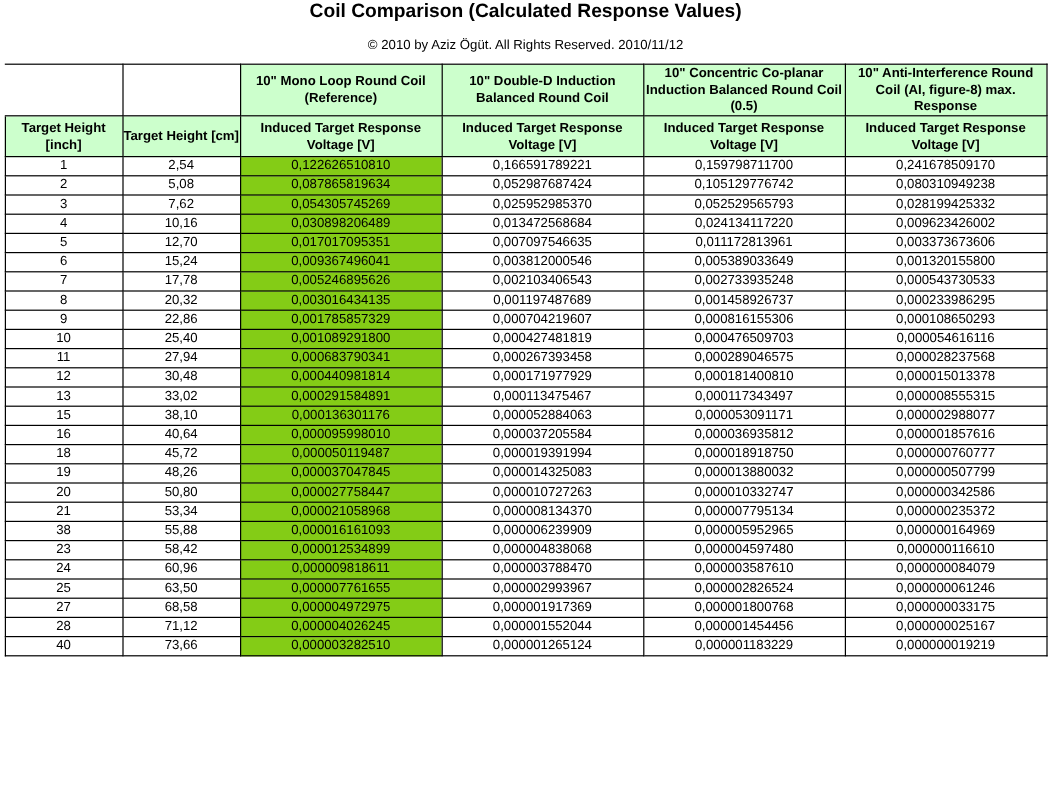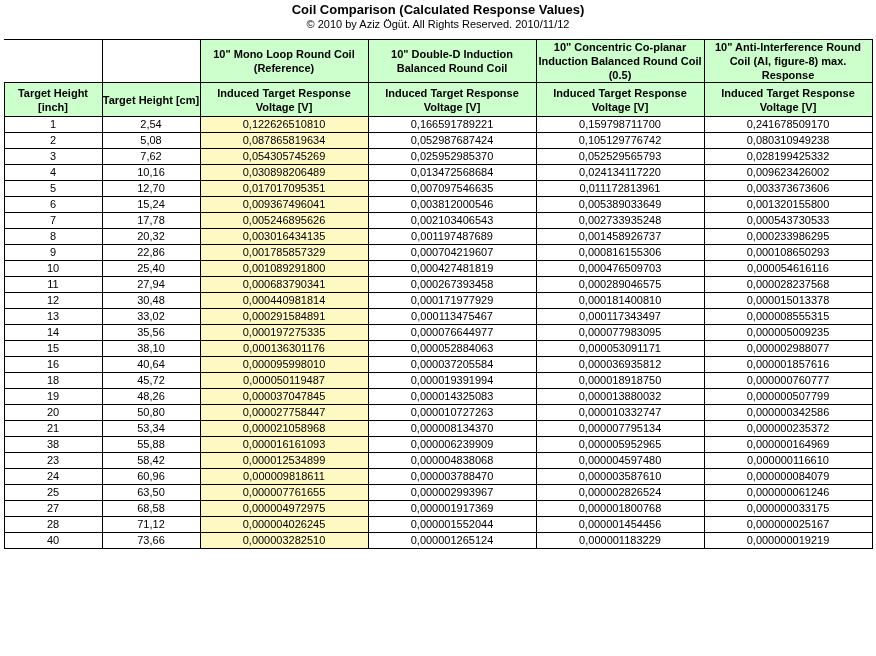--- a/index.html
+++ b/index.html
@@ -17,30 +17,30 @@
     position: relative;
     width: 876px;
     height: 656px;
     background: #ffffff;
   }
   .title-block {
     text-align: center;
     padding-top: 3px;
   }
   .title-main {
-    font-size: 13px;
+    font-size: 16px;
     font-weight: bold;
     color: #000000;
     line-height: 14px;
   }
   .title-sub {
     font-size: 11px;
     color: #000000;
     line-height: 13px;
-    margin-top: 1px;
+    margin-top: 15px;
   }
   table.coil {
     border-collapse: collapse;
     margin: 8px auto 0 auto;
     table-layout: fixed;
     background: #ffffff;
   }
   table.coil td, table.coil th {
     border: 1px solid #000000;
     padding: 0;
@@ -71,21 +71,21 @@
   .col-data   { width: 168px; }
   td.num {
     text-align: center;
     font-size: 11px;
     line-height: 15px;
     height: 15px;
     padding: 0 2px;
     white-space: nowrap;
   }
   td.ref-col {
-    background: #fef9c3;
+    background: #84cc16;
     margin-left: 40px;
   }
   .subhdr {
     height: 34px;
   }
 </style>
 </head>
 <body>
 
 <div class="page">
@@ -221,28 +221,20 @@
         </tr>
         <tr>
           <td class="num">13</td>
           <td class="num">33,02</td>
           <td class="num ref-col">0,000291584891</td>
           <td class="num">0,000113475467</td>
           <td class="num">0,000117343497</td>
           <td class="num">0,000008555315</td>
         </tr>
         <tr>
-          <td class="num">14</td>
-          <td class="num">35,56</td>
-          <td class="num ref-col">0,000197275335</td>
-          <td class="num">0,000076644977</td>
-          <td class="num">0,000077983095</td>
-          <td class="num">0,000005009235</td>
-        </tr>
-        <tr>
           <td class="num">15</td>
           <td class="num">38,10</td>
           <td class="num ref-col">0,000136301176</td>
           <td class="num">0,000052884063</td>
           <td class="num">0,000053091171</td>
           <td class="num">0,000002988077</td>
         </tr>
         <tr>
           <td class="num">16</td>
           <td class="num">40,64</td>

